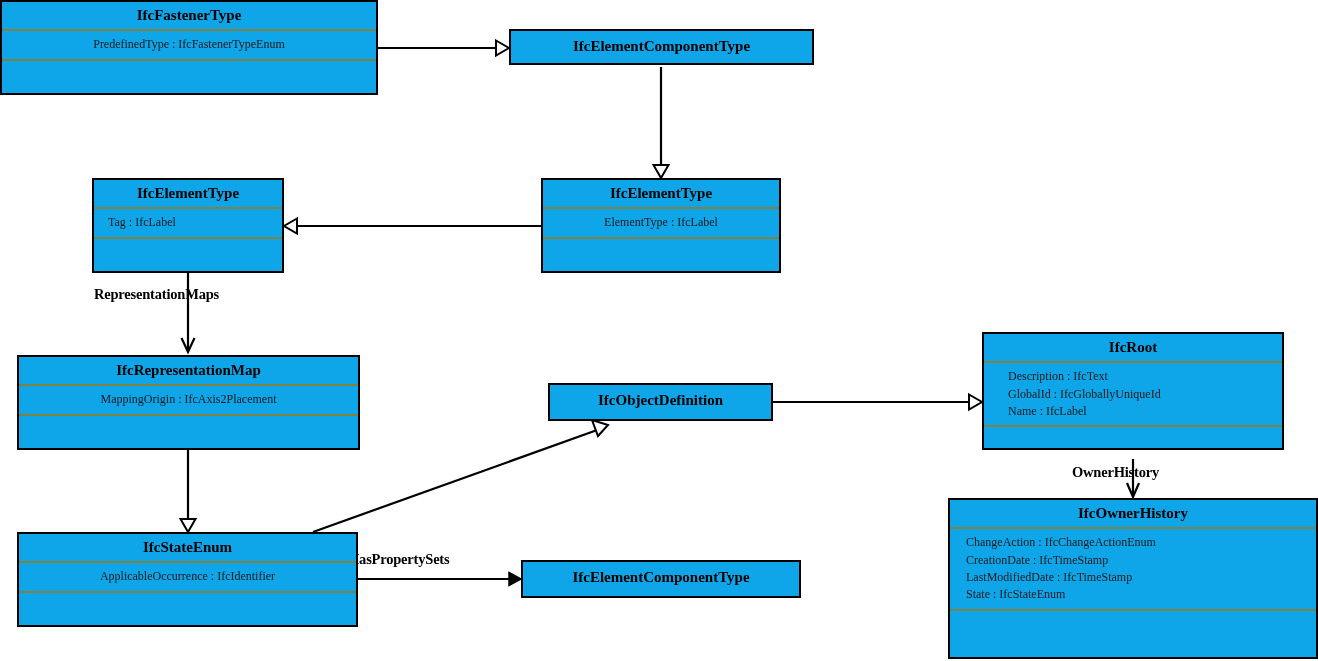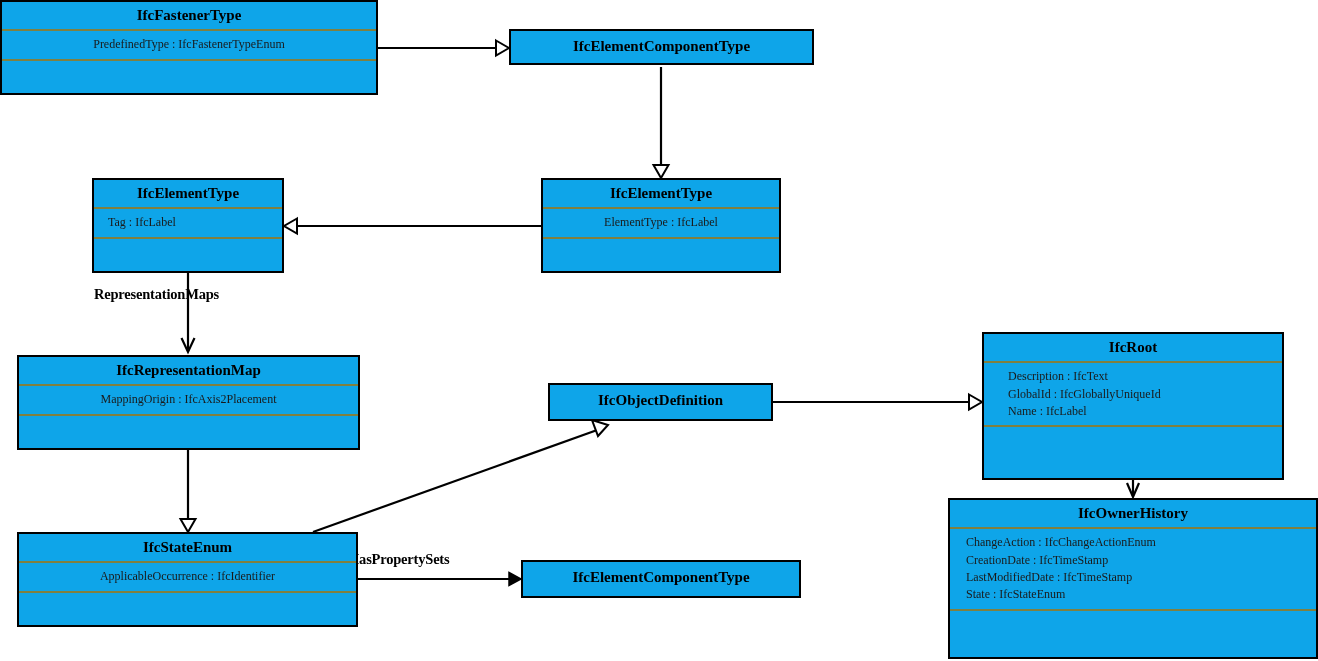--- a/index.html
+++ b/index.html
@@ -166,21 +166,21 @@
     <div class="uml-sep"></div>
     <div class="uml-attrs centered">MappingOrigin : IfcAxis2Placement</div>
     <div class="uml-sep"></div>
     <div class="uml-empty"></div>
   </div>
 
   <div class="uml-class" style="left:548px; top:383px; width:225px; height:38px;">
     <div class="uml-title" style="padding-top:7px;">IfcObjectDefinition</div>
   </div>
 
-  <div class="uml-class" style="left:982px; top:332px; width:302px; height:148px;">
+  <div class="uml-class" style="left:982px; top:332px; width:302px; height:118px;">
     <div class="uml-title">IfcRoot</div>
     <div class="uml-sep"></div>
     <div class="uml-attrs" style="padding-left:16px;margin-left:8px;">
       <div>Description : IfcText</div>
       <div>GlobalId : IfcGloballyUniqueId</div>
       <div>Name : IfcLabel</div>
     </div>
     <div class="uml-sep"></div>
     <div class="uml-empty" style="height:14px;"></div>
   </div>

